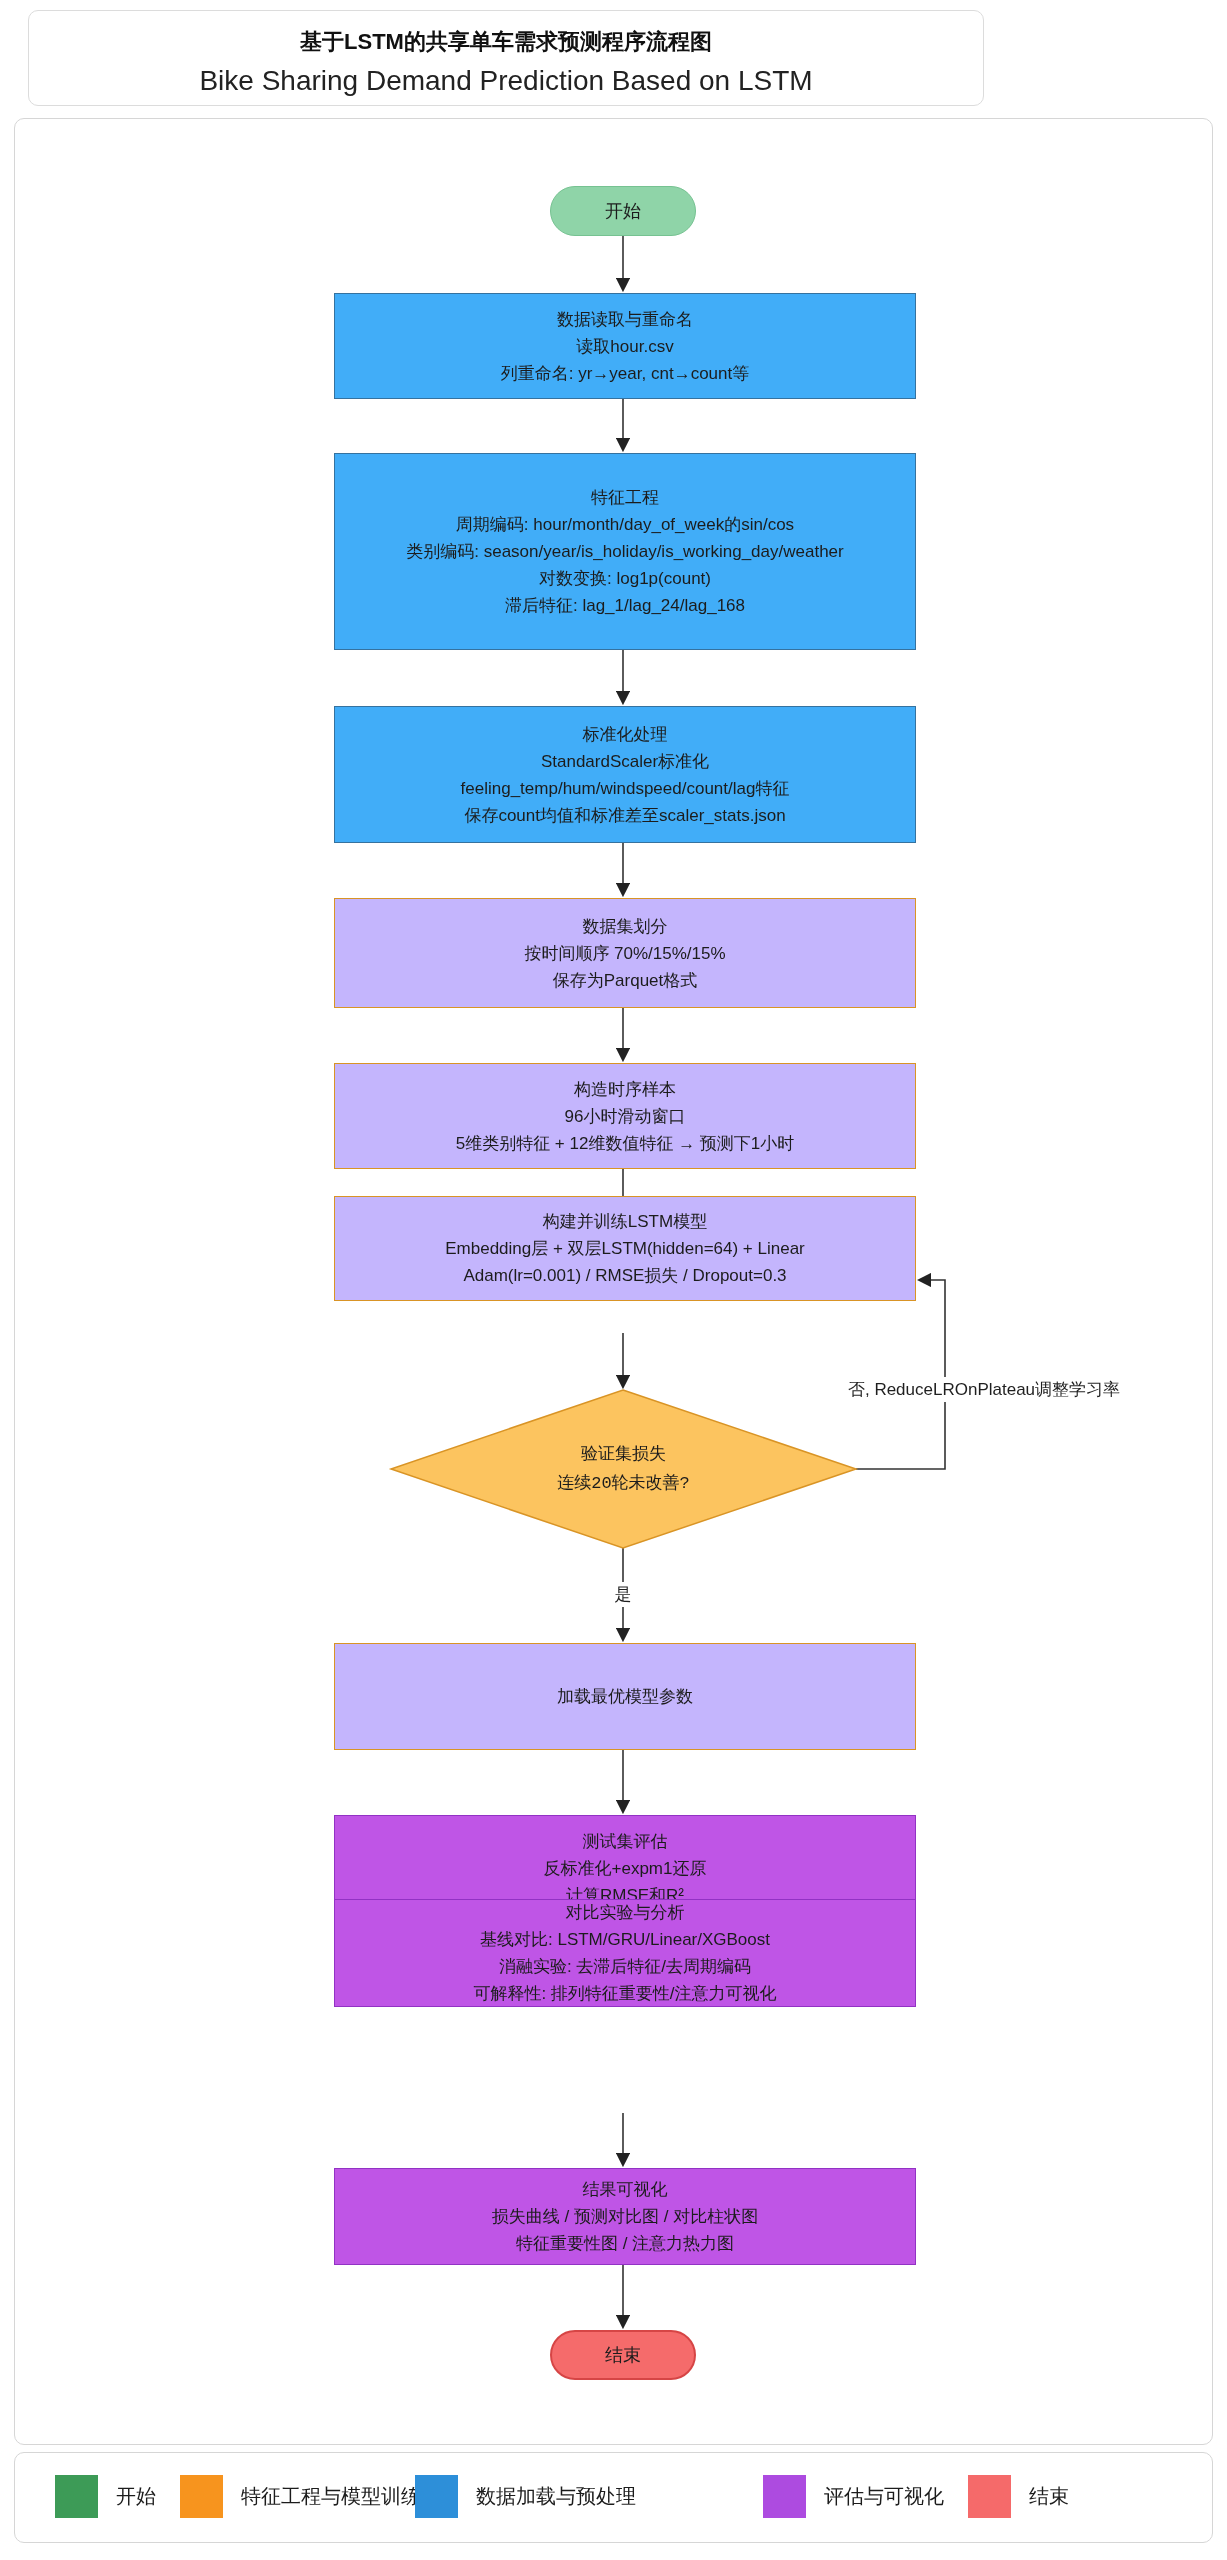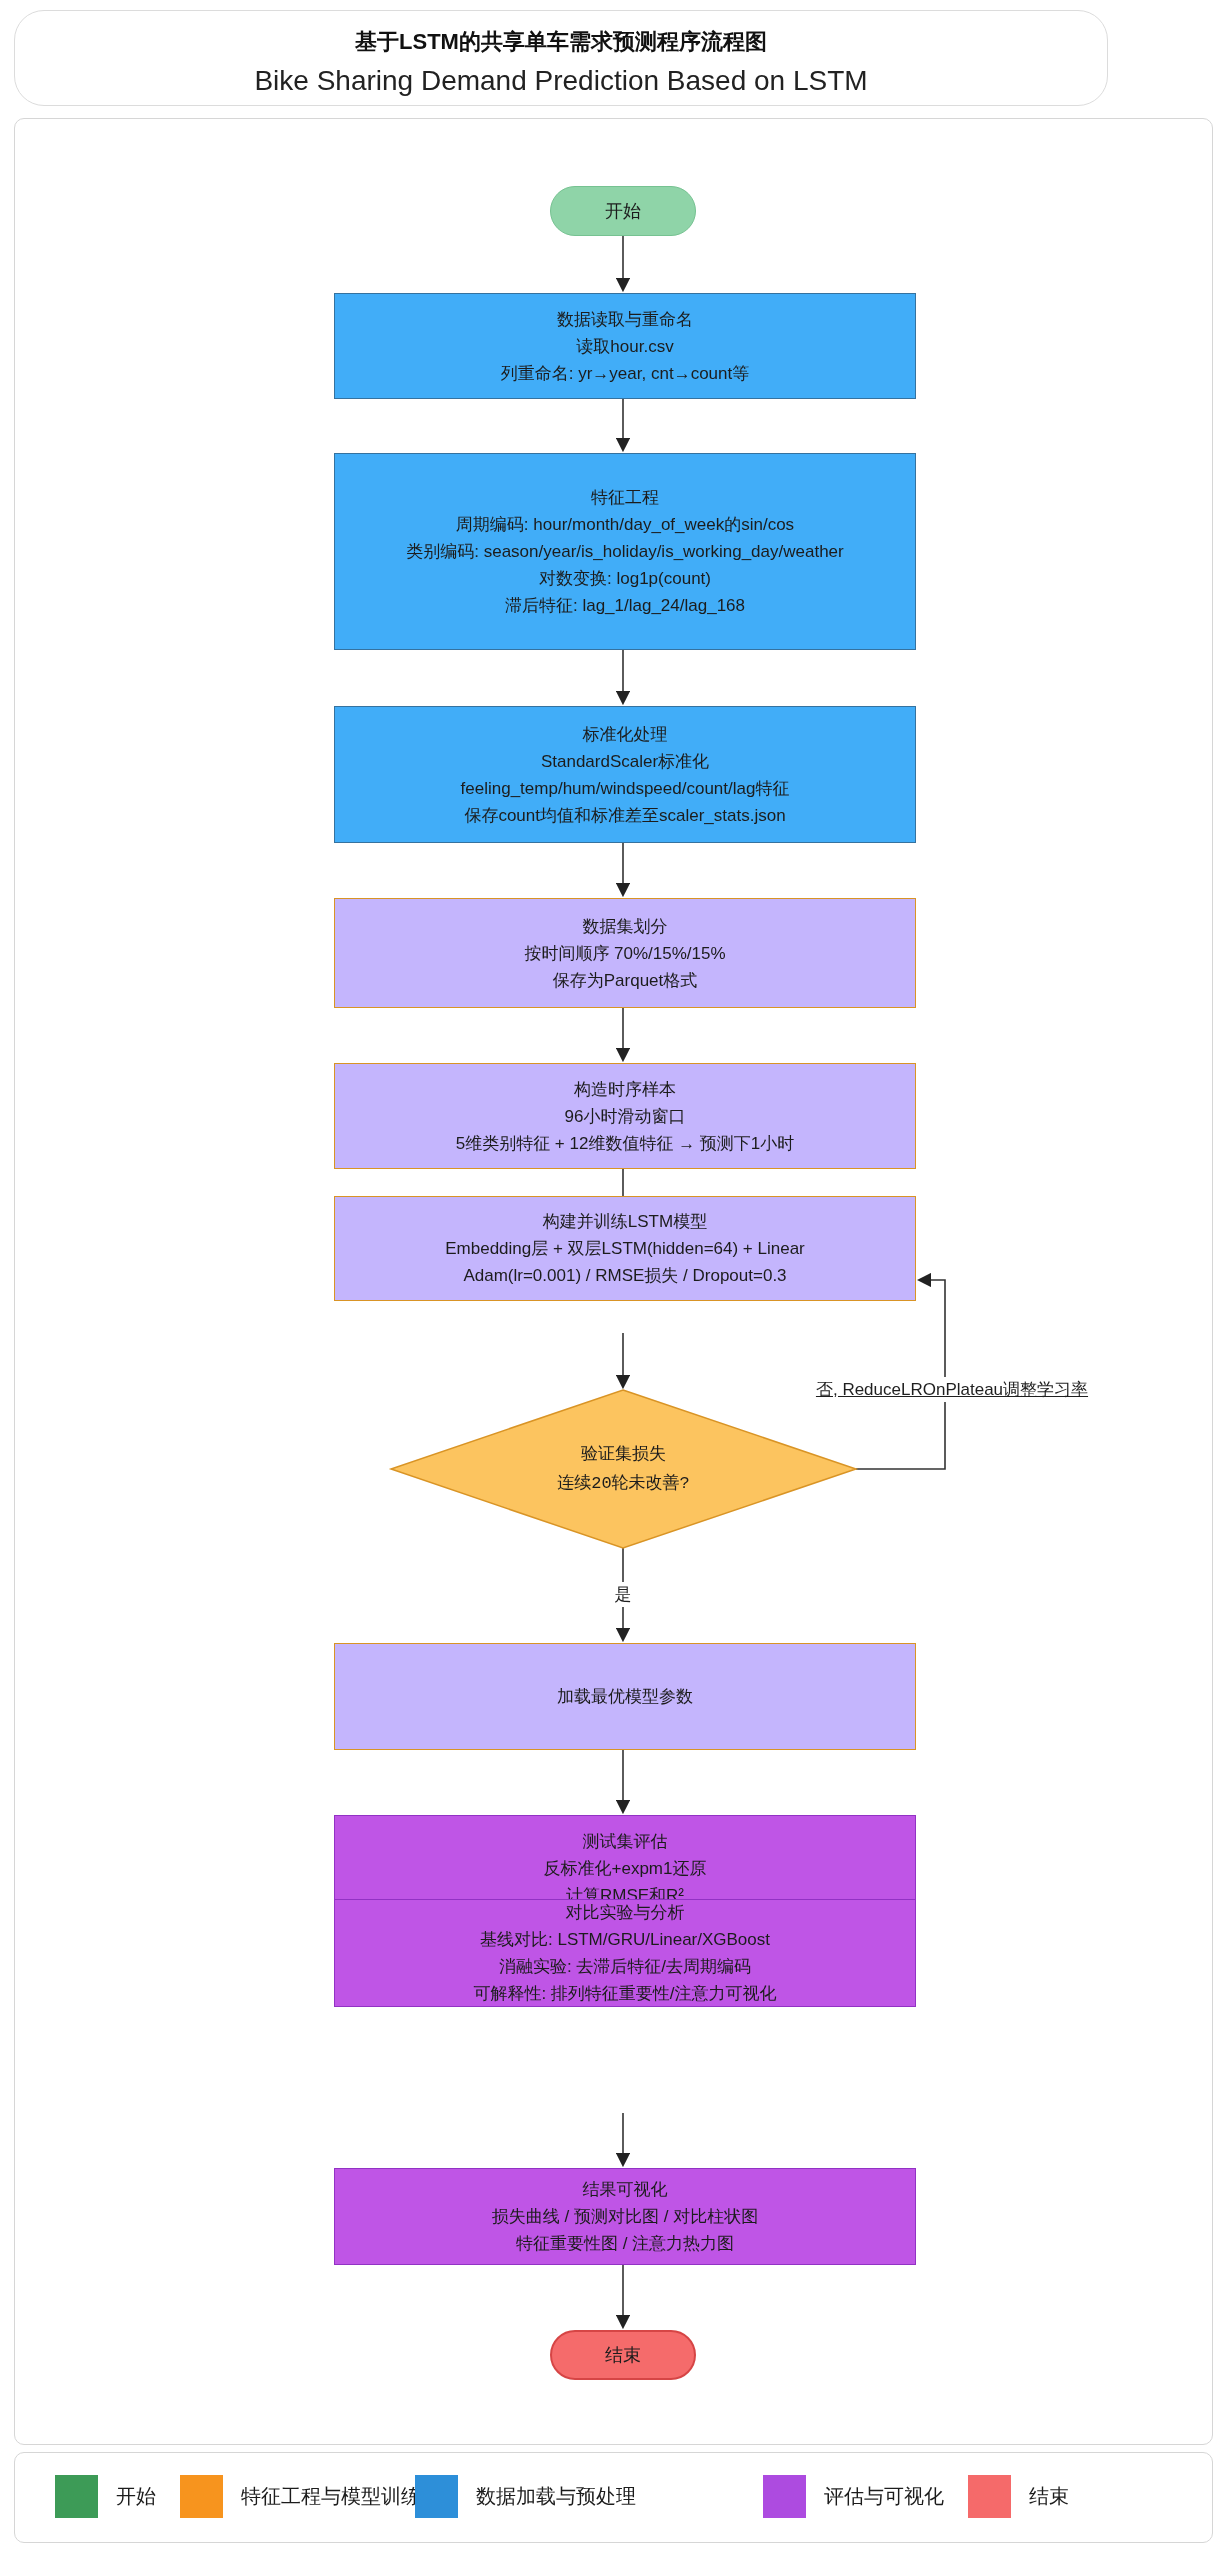--- a/index.html
+++ b/index.html
@@ -2,21 +2,21 @@
 <html><head>
 <meta charset="utf-8">
 <style>
   html,body { margin:0; padding:0; background:#ffffff; }
   .page {
     position:relative; width:1227px; height:2560px; background:#ffffff;
     font-family:"Liberation Sans","DejaVu Sans",sans-serif; color:#1c1c1c;
     overflow:hidden;
   }
   .card { position:absolute; background:#ffffff; border:1px solid #dcdcdc; border-radius:10px; box-sizing:border-box; }
-  .title-card { left:14px; top:10px; width:1094px; height:96px;border-radius:30px; }
+  .title-card { left:28px; top:10px; width:956px; height:96px; }
   .t-zh { margin-top:16px; text-align:center; font-size:22px; font-weight:bold; color:#111; }
   .t-en { margin-top:8px; text-align:center; font-size:28px; color:#222; }
   .flow-card { left:14px; top:118px; width:1199px; height:2327px; border-color:#d6d6d6; }
   .legend-card { left:14px; top:2452px; width:1199px; height:91px; border-color:#d6d6d6; }
 
   svg.connectors { position:absolute; left:0; top:0; width:1227px; height:2560px; pointer-events:none; }
 
   .node {
     position:absolute; box-sizing:border-box;
     display:flex; flex-direction:column; align-items:center; justify-content:center;
@@ -31,21 +31,21 @@
   .pill-end   { background:#F56B6B; border:2px solid #D64545; }
   .diamond-label {
     position:absolute; left:391px; top:1390px; width:465px; height:158px;
     display:flex; flex-direction:column; align-items:center; justify-content:center;
     text-align:center; font-size:17px; line-height:29px;font-family:Liberation Mono, monospace;
   }
   .edge-label {
     position:absolute; font-size:17px; color:#1f1f1f; background:#ffffff;
     padding:1px 4px; white-space:nowrap;
   }
-  .edge-no { left:952px; top:1377px; transform:translateX(-50%);text-decoration:underline; }
+  .edge-no { left:984px; top:1377px; transform:translateX(-50%); }
   .edge-yes { left:623px; top:1582px; transform:translateX(-50%); }
 
   .legend-item { position:absolute; top:2473px; height:46px; display:flex; align-items:center; }
   .sw { display:inline-block; width:43px; height:43px; margin-right:18px; }
   .legend-label { font-size:20px; color:#1c1c1c; }
 </style>
 </head>
 <body>
 
 <div class="page">

